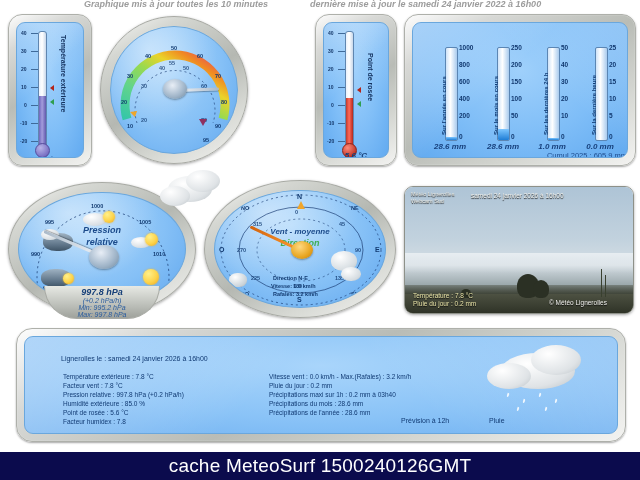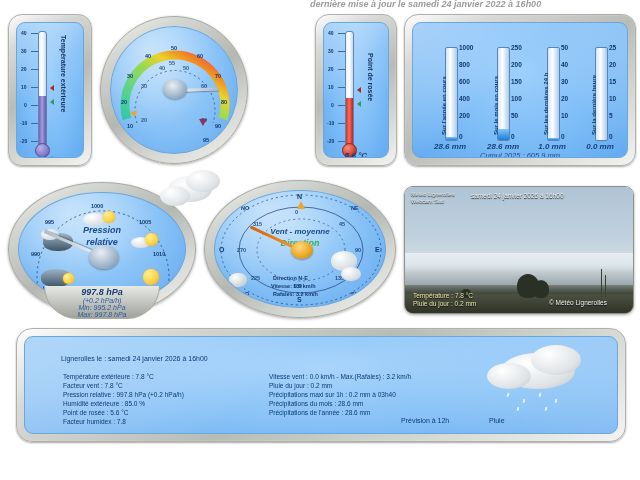--- a/index.html
+++ b/index.html
@@ -101,21 +101,21 @@
     font-weight:bold;color:#10367c;letter-spacing:.3px;}
   .pbar{position:absolute;width:11px;border:1px solid #5b86b4;border-radius:2px;
     background:linear-gradient(90deg,#cfe3f8,#ffffff 40%,#a9cbee);}
   .pbar-fill{position:absolute;left:0;bottom:0;width:100%;
     background:linear-gradient(180deg,#7ec6ff,#1f7ed6);border-radius:0 0 1px 1px;}
   .pbar-lbl{position:absolute;font-size:6.5px;font-weight:bold;color:#11386f;white-space:nowrap;}
   .pbar-side{position:absolute;font-size:6px;font-weight:bold;color:#123c74;white-space:nowrap;
     transform-origin:left top;transform:rotate(-90deg);}
   .pbar-val{position:absolute;font-size:8px;font-style:italic;font-weight:bold;color:#17407c;
     text-align:center;white-space:nowrap;}
-  .precip-total{position:absolute;width:100%;text-align:center;font-size:7.5px;font-style:italic;
+  .precip-total{position:absolute;width:100%;text-align:right;font-size:7.5px;
     color:#1e4c8e;white-space:nowrap;}
 
   
   .cam{position:absolute;border-radius:9px;overflow:hidden;border:1px solid #8e9189;
     box-shadow:0 1px 3px rgba(0,0,0,.35);}
   .cam-sky{position:absolute;left:0;top:0;width:100%;height:100%;
     background:linear-gradient(180deg,#aec4d6 0%,#c2d2de 42%,#d5dee4 62%,#9aa7ab 78%,#5c5f52 88%,#3e4132 100%);}
   .cam-haze{position:absolute;left:0;top:52%;width:100%;height:16%;
     background:linear-gradient(180deg,rgba(255,255,255,.55),rgba(255,255,255,0));}
   .cam-ridge{position:absolute;left:0;bottom:14%;width:100%;height:8%;
@@ -152,20 +152,21 @@
     background:linear-gradient(180deg,#9fb2c2,#5b7185 70%,#3f5466);}
   .compass-tri{position:absolute;width:0;height:0;
     border-left:4px solid transparent;border-right:4px solid transparent;border-bottom:8px solid #f0a52a;}
 </style>
 </head>
 <body>
 
 <div class="stage">
 
   <div class="header">
+    <div class="hdr-txt hdr-left">Graphique mis à jour toutes les 10 minutes</div>
     <div class="hdr-txt hdr-right">dernière mise à jour le samedi 24 janvier 2022 à 16h00</div>
   </div>
 
   <div class="bezel" style="left:8px;top:14px;width:82px;height:150px;">
     <div class="face">
       <div class="thermo-wrap">
 
         <div class="tick" style="left:14px;top:10px;width:7px;"></div>
         <div class="tick-lbl" style="left:4px;top:7px;">40</div>
         <div class="tick" style="left:14px;top:28px;width:7px;"></div>
@@ -462,14 +463,17 @@
       <div class="drop" style="left:514px;top:56px;"></div>
       <div class="drop" style="left:530px;top:62px;"></div>
       <div class="drop" style="left:492px;top:70px;"></div>
       <div class="drop" style="left:520px;top:70px;"></div>
 
       <div class="info-line" style="left:376px;top:80px;font-size:7px;">Prévision à 12h</div>
       <div class="info-line" style="left:464px;top:80px;font-size:7px;">Pluie</div>
     </div>
   </div>
 
+  <div class="statusbar">
+    <span>cache MeteoSurf 1500240126GMT</span>
+  </div>
 
 </div>
 
 </body></html>

